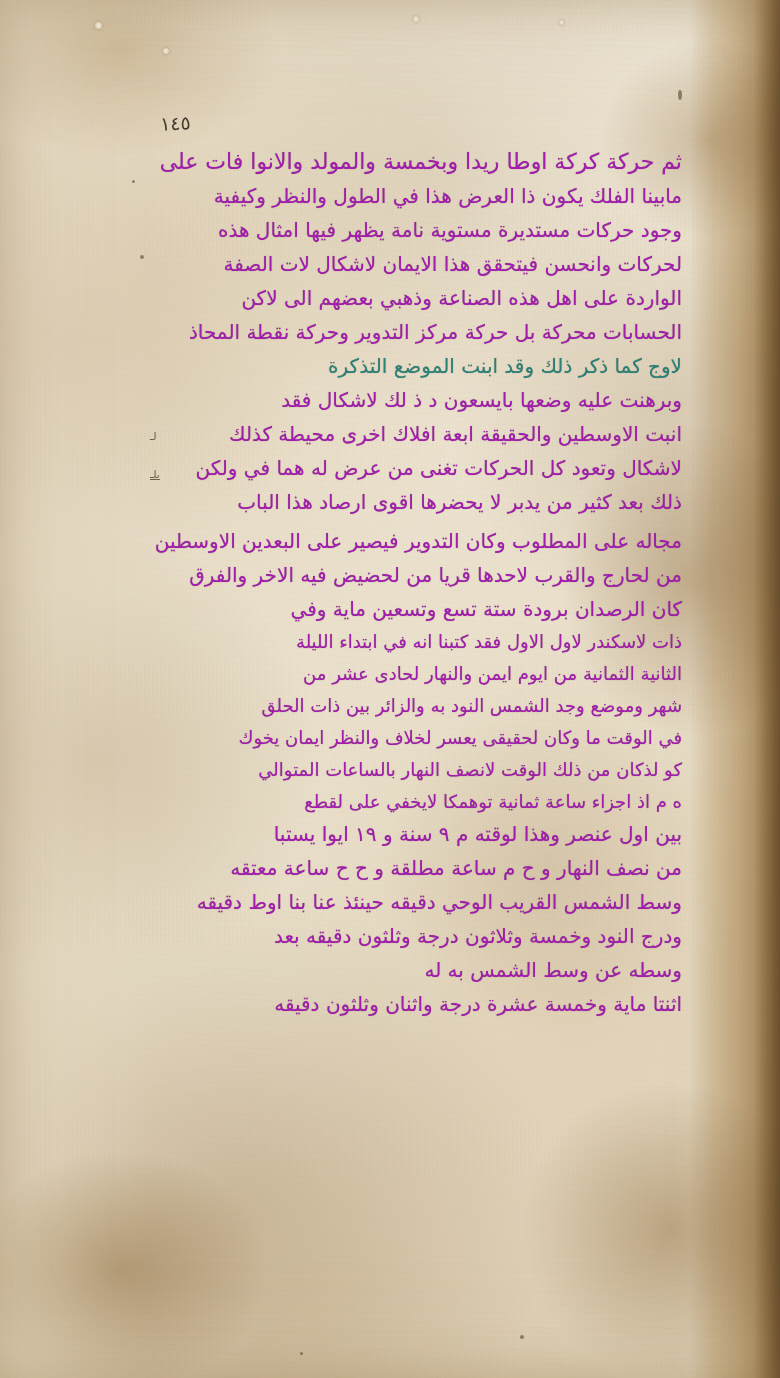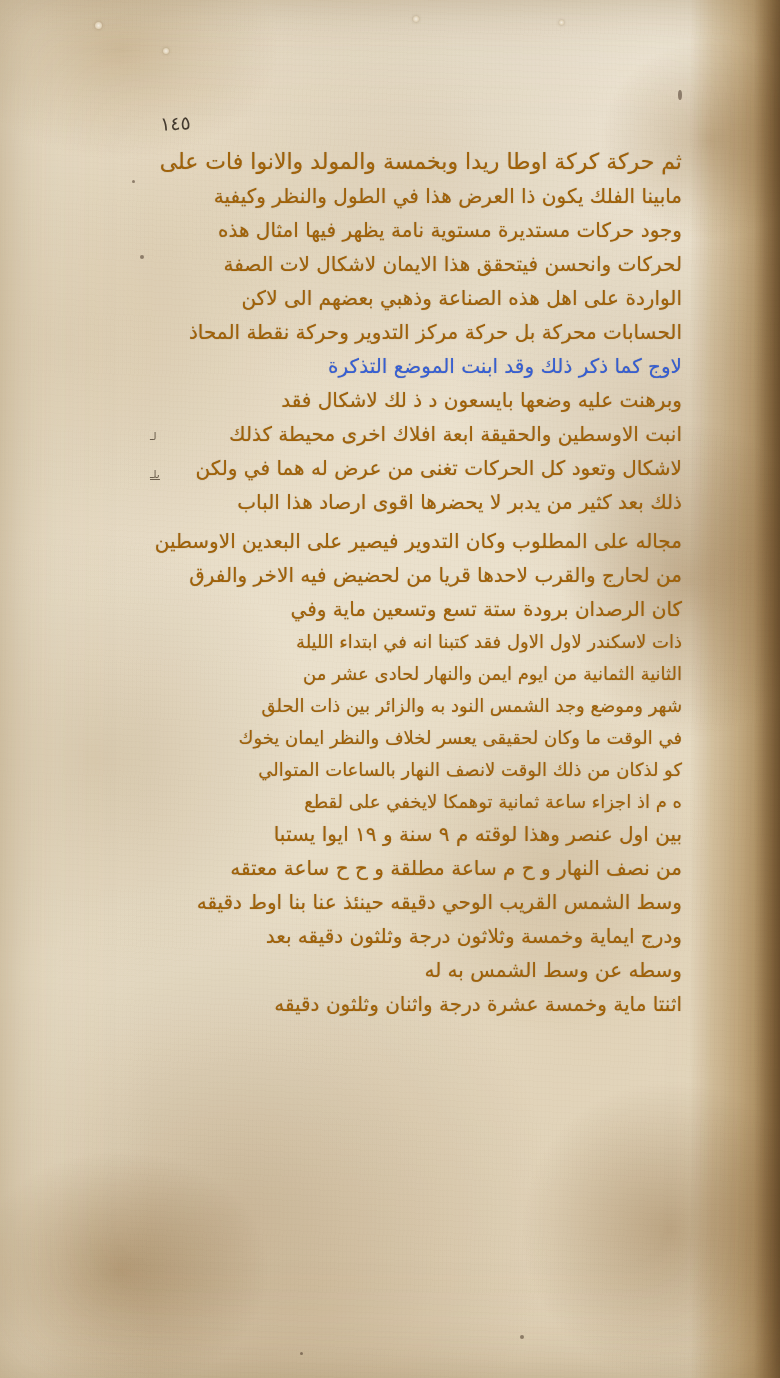--- a/index.html
+++ b/index.html
@@ -118,22 +118,22 @@
     font-family: "DejaVu Sans", sans-serif;
     color: #231a12;
     font-size: 20px;
     line-height: 1.05;
     margin-bottom: 13px;
     white-space: nowrap;
     direction: rtl;
     text-align: right;
     text-shadow: 0 0 1px rgba(50,35,20,0.45);
   }
-  .line.ink-strong { color: #a16207; }
-  .line.ink-faded  { color: #1d4ed8; opacity: 0.88; }
+  .line.ink-strong { color: #a21caf; }
+  .line.ink-faded  { color: #0f766e; opacity: 0.88; }
   .line.tiny { font-size: 18px; }
   .line.big  { font-size: 22px; }
 
   
   .margin-note {
     position: absolute;
     font-family: "DejaVu Sans", sans-serif;
     font-size: 11px;
     color: #3a2c1d;
     direction: rtl;
@@ -209,18 +209,18 @@
     <div class="line ink-strong">كان الرصدان برودة ستة تسع وتسعين ماية وفي</div>
     <div class="line ink-strong tiny">ذات لاسكندر لاول الاول فقد كتبنا انه في ابتداء الليلة</div>
     <div class="line ink-strong tiny">الثانية الثمانية من ايوم ايمن والنهار لحادى عشر من</div>
     <div class="line ink-strong tiny">شهر وموضع وجد الشمس النود به والزائر بين ذات الحلق</div>
     <div class="line ink-strong tiny">في الوقت ما وكان لحقيقى يعسر لخلاف والنظر ايمان يخوك</div>
     <div class="line ink-strong tiny">كو لذكان من ذلك الوقت لانصف النهار بالساعات المتوالي</div>
     <div class="line ink-strong tiny">ه م اذ اجزاء ساعة ثمانية توهمكا لايخفي على لقطع</div>
     <div class="line ink-strong">بين اول عنصر وهذا لوقته م ٩ سنة و ١٩ ايوا يستبا</div>
     <div class="line ink-strong" style="padding-left:26px;">من نصف النهار و ح م ساعة مطلقة و ح ح ساعة معتقه</div>
     <div class="line ink-strong">وسط الشمس القريب الوحي دقيقه حينئذ عنا بنا اوط دقيقه</div>
-    <div class="line ink-strong" style="padding-left:10px;">ودرج ايماية وخمسة وثلاثون درجة وثلثون دقيقه بعد</div>
+    <div class="line ink-strong" style="padding-left:10px;">ودرج النود وخمسة وثلاثون درجة وثلثون دقيقه بعد</div>
     <div class="line ink-strong" style="padding-left:120px;">وسطه عن وسط الشمس به له</div>
     <div class="line ink-strong" style="padding-left:40px; margin-top:0;text-align:right;">اثنتا ماية وخمسة عشرة درجة واثنان وثلثون دقيقه</div>
   </div>
 
 </div>
 
 </body></html>

